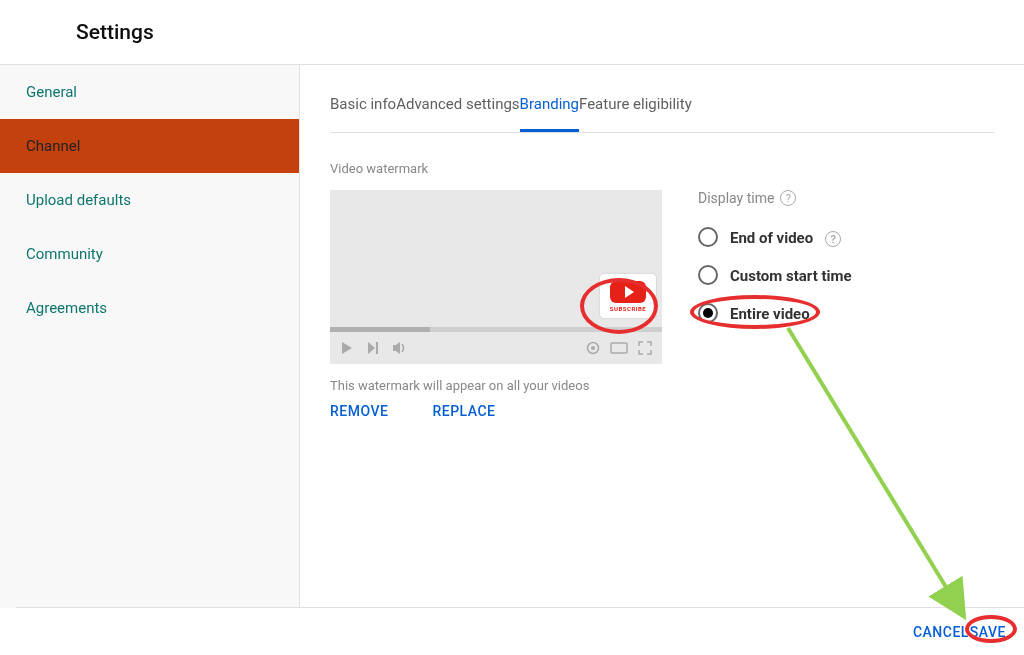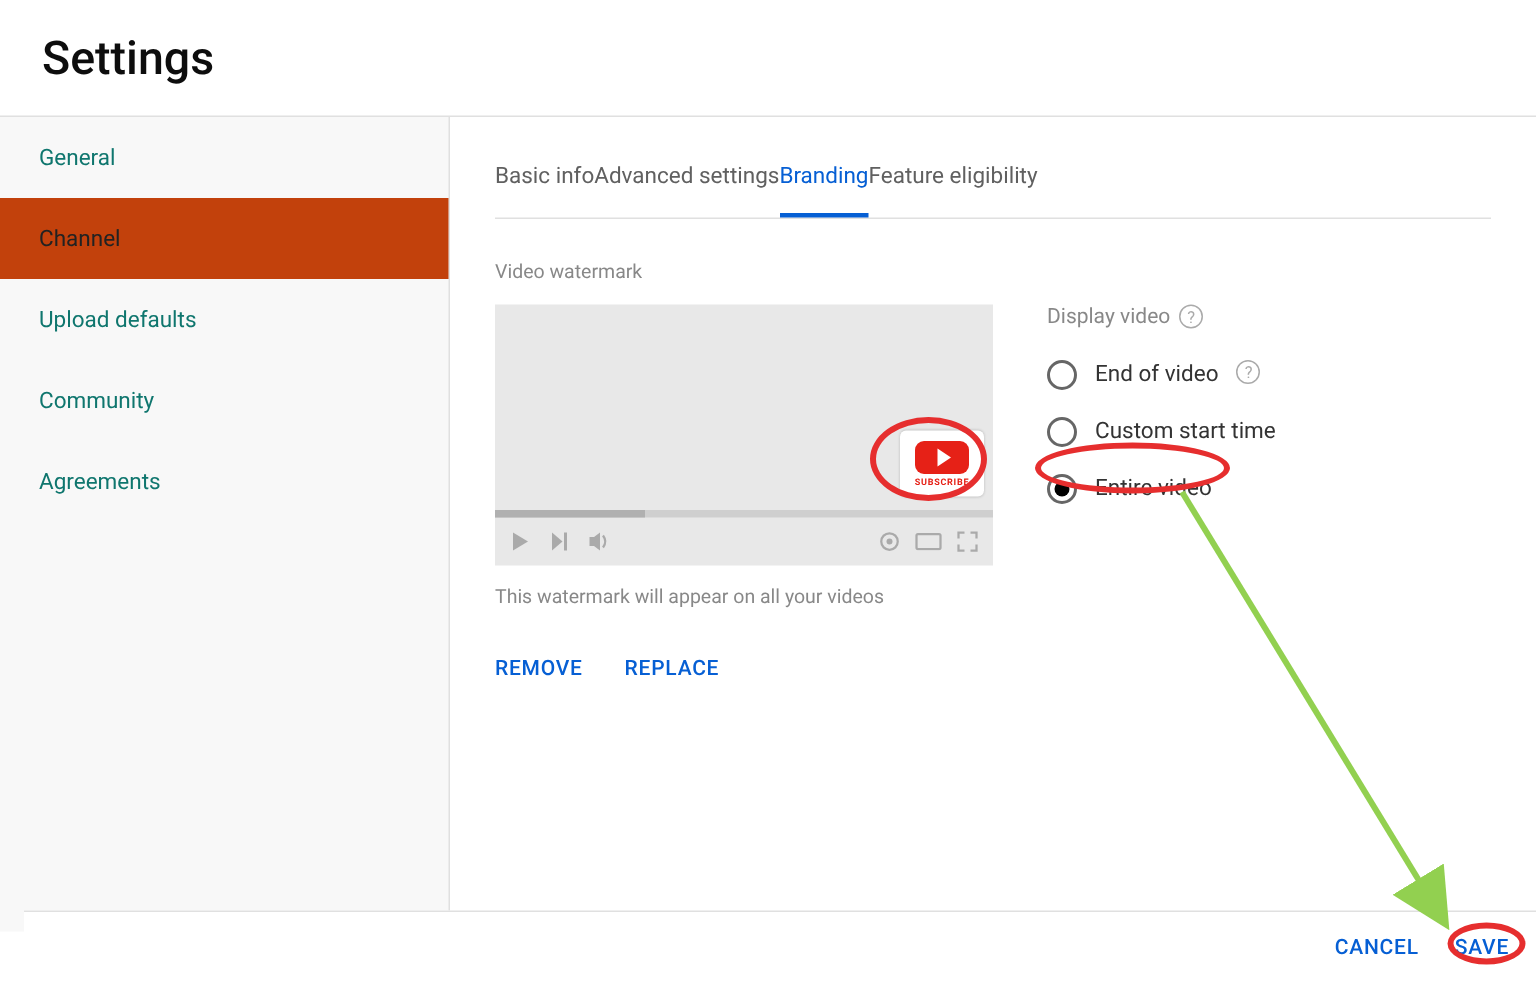--- a/index.html
+++ b/index.html
@@ -9,23 +9,24 @@
       width: 1024px;
       height: 655px;
       overflow: hidden;
       position: relative;
     }
     .header {
       padding: 20px 28px;
       border-bottom: 1px solid #e0e0e0;
     }
     .header h1 {
-      font-size: 31px;
+      font-size: 21px;
       font-weight: 500;
       color: #0d0d0d;
+      margin-left: 48px;
     }
     .body {
       display: flex;
       height: calc(100% - 64px - 48px);
     }
     .sidebar {
       width: 300px;
       background: #f8f8f8;
       border-right: 1px solid #e0e0e0;
     }
@@ -143,22 +144,22 @@
       letter-spacing: 0.5px;
       margin-top: 2px;
     }
     .preview-caption {
       font-size: 13px;
       color: #888;
       margin-top: 14px;
     }
     .action-links {
       display: flex;
-      gap: 28px;
-      margin-top: 32px;
+      gap: 44px;
+      margin-top: 10px;
     }
     .action-link {
       font-size: 14px;
       color: #065fd4;
       font-weight: 500;
       letter-spacing: 0.5px;
       cursor: pointer;
     }
     .radio-group {}
     .radio-title {
@@ -174,24 +175,25 @@
       border: 1.5px solid #aaa;
       border-radius: 50%;
       font-size: 11px;
       color: #aaa;
       display: flex;
       align-items: center;
       justify-content: center;
     }
     .radio-option {
       display: flex;
-      align-items: flex-start;
+      align-items: flex-end;
       gap: 12px;
       padding: 9px 0;
       cursor: pointer;
+      font-weight: bold;
     }
     .radio-circle {
       width: 20px; height: 20px;
       border: 2px solid #666;
       border-radius: 50%;
       display: flex;
       align-items: center;
       justify-content: center;
     }
     .radio-circle.checked::after {
@@ -208,21 +210,21 @@
       position: absolute;
       bottom: 0;
       left: 16px;
       right: 0;
       height: 48px;
       border-top: 1px solid #e0e0e0;
       display: flex;
       justify-content: flex-end;
       align-items: center;
       padding: 0 18px;
-      gap: 24px;
+      gap: 1px;
       background: #fff;
     }
     .footer-btn {
       font-size: 14px;
       font-weight: 500;
       letter-spacing: 0.5px;
       color: #065fd4;
       cursor: pointer;
     }
     
@@ -321,21 +323,21 @@
           </div>
           <div class="preview-caption">This watermark will appear on all your videos</div>
           <div class="action-links">
             <span class="action-link">REMOVE</span>
             <span class="action-link">REPLACE</span>
           </div>
         </div>
 
         <div class="radio-group">
           <div class="radio-title">
-            <span>Display video</span>
+            <span>Display time</span>
             <span class="help-icon">?</span>
           </div>
           <div class="radio-option">
             <span class="radio-circle"></span>
             <span class="radio-label">End of video</span>
             <span class="help-icon">?</span>
           </div>
           <div class="radio-option">
             <span class="radio-circle"></span>
             <span class="radio-label">Custom start time</span>

